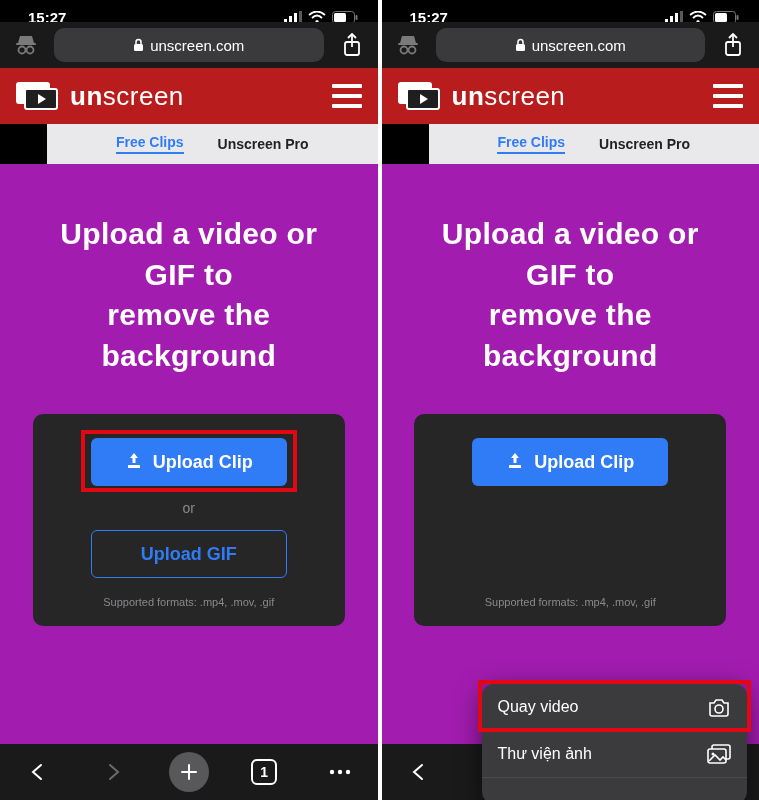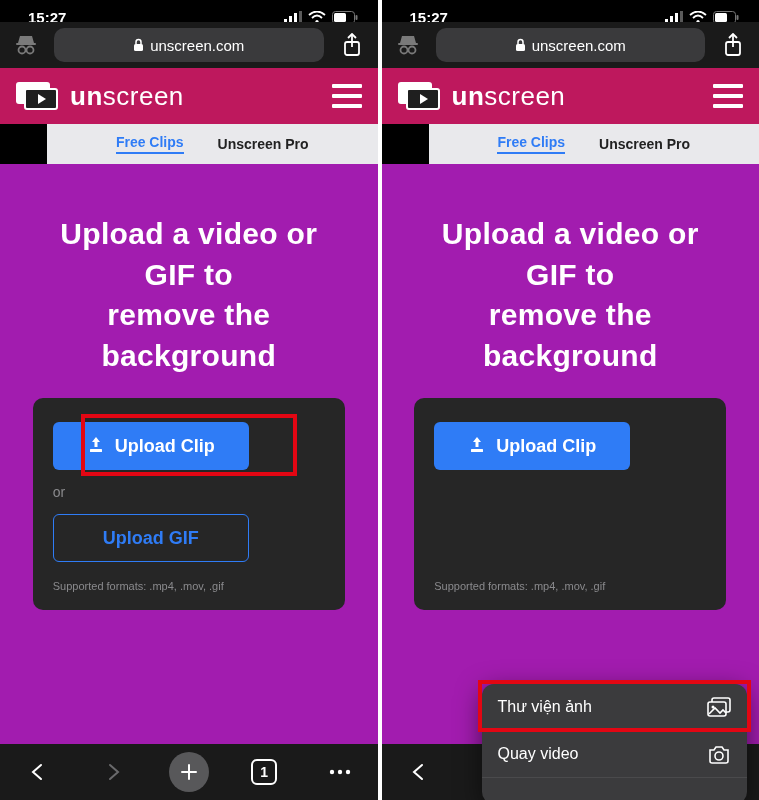--- a/index.html
+++ b/index.html
@@ -58,21 +58,21 @@
     justify-content: center;
     gap: 6px;
     color: #fff;
     font-size: 15px;
   }
   .addr svg { flex-shrink: 0; }
   .share-icon { width: 28px; height: 28px; display:flex; align-items:center; justify-content:center; color:#fff; }
   
   .site-header {
     height: 56px;
-    background: #be185d;
+    background: #b91c1c;
     display: flex;
     align-items: center;
     justify-content: space-between;
     padding: 0 16px;
   }
   .logo { display: flex; align-items: center; gap: 10px; }
   .logo-icon { position: relative; width: 44px; height: 28px; }
   .logo-rect-back {
     position: absolute; left: 0; top: 0; width: 34px; height: 22px;
     background: #fff; border-radius: 3px;
@@ -109,26 +109,26 @@
     position: relative;
     padding: 50px 12px 0;
   }
   .hero-title {
     color:#fff; text-align:center; font-weight:800;
     font-size: 30px; line-height: 1.35;
     font-family: "Arial Black", Arial, sans-serif;
     letter-spacing: 0.3px;
   }
   .upload-card {
-    margin: 22px auto 0;
+    margin: 38px auto 0;
     background: #262626;
     border-radius: 10px;
     padding: 24px 20px 18px;
     width: 312px;
-    display:flex; flex-direction:column; 
+    display:flex; flex-direction:column; align-items:center;
     position: relative;
   }
   .btn {
     height: 48px; border-radius:6px; display:flex; align-items:center; justify-content:center;
     gap:10px; font-weight:700; font-size:18px; width: 196px;
   }
   .btn-upload { background:#2f7cf6; color:#fff; }
   .btn-upload svg { margin-top:-2px; }
   .or { color:#8a8a8d; font-size:14px; margin:14px 0; }
   .btn-search { background:transparent; color:#2f7cf6; border:1.5px solid #2f7cf6; }
@@ -390,36 +390,36 @@
       </div>
       <div class="or" style="visibility:hidden;">or</div>
       <div class="btn btn-search" style="visibility:hidden;">
         <span>Search GIF</span>
       </div>
       <div class="formats">Supported formats: .mp4, .mov, .gif</div>
     </div>
 
     <div class="context-menu">
       <div class="menu-item">
+        <span>Quay video</span>
+        <svg width="24" height="20" viewBox="0 0 24 20" fill="none" stroke="#fff" stroke-width="1.6">
+            <path d="M3 6 h4 l2 -3 h6 l2 3 h4 v11 a2 2 0 0 1 -2 2 H5 a2 2 0 0 1 -2 -2 Z"></path>
+            <circle cx="12" cy="12" r="4"></circle>
+          </svg>
+      </div>
+      <div class="menu-item">
         <span>Thư viện ảnh</span>
         <svg width="24" height="20" viewBox="0 0 24 20" fill="none" stroke="#fff" stroke-width="1.6">
             <rect x="5" y="1" width="18" height="14" rx="2"></rect>
             <rect x="1" y="5" width="18" height="14" rx="2" fill="#3b3b3d"></rect>
             <circle cx="6" cy="10" r="1.5" fill="#fff" stroke="none"></circle>
             <polyline points="2,17 8,11 13,16 16,13 19,16"></polyline>
           </svg>
       </div>
       <div class="menu-item">
-        <span>Quay video</span>
-        <svg width="24" height="20" viewBox="0 0 24 20" fill="none" stroke="#fff" stroke-width="1.6">
-            <path d="M3 6 h4 l2 -3 h6 l2 3 h4 v11 a2 2 0 0 1 -2 2 H5 a2 2 0 0 1 -2 -2 Z"></path>
-            <circle cx="12" cy="12" r="4"></circle>
-          </svg>
-      </div>
-      <div class="menu-item">
         
         
       </div>
     </div>
     <div class="red-box" style="left:96px; right:8px; top:516px; height:52px;"></div>
   </div>
 
   <div class="bottom-bar">
     <div class="bb-btn">
       <svg width="22" height="22" viewBox="0 0 22 22" fill="none" stroke="#fff" stroke-width="2" stroke-linecap="round">

